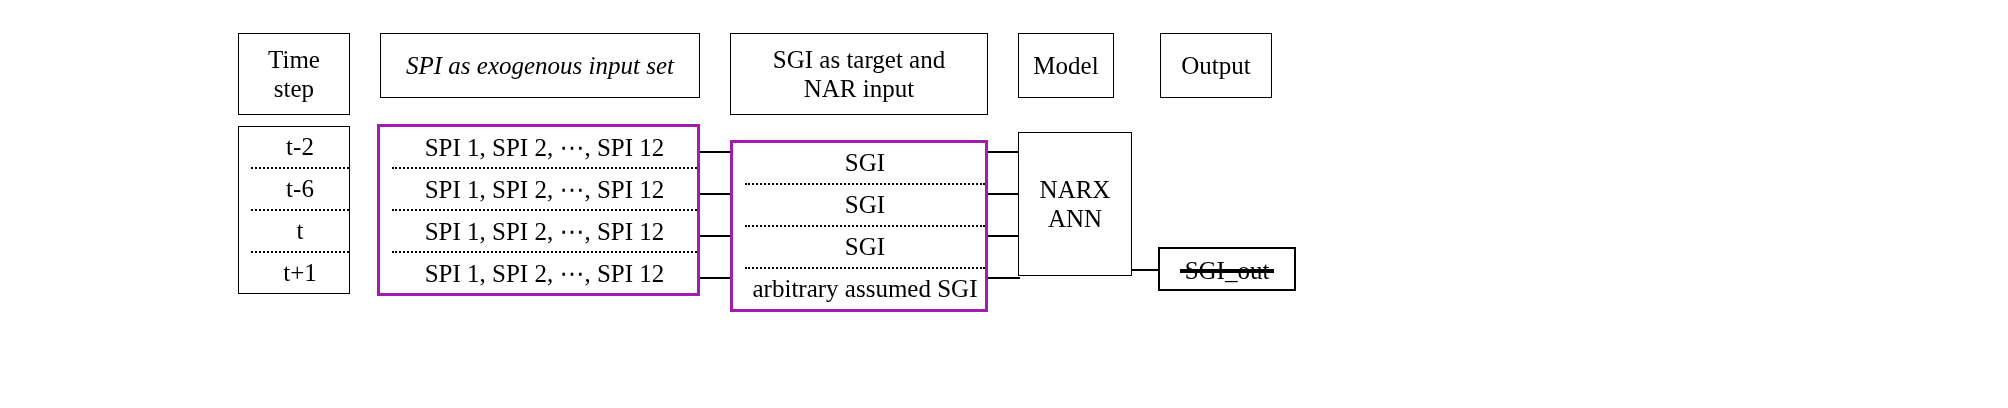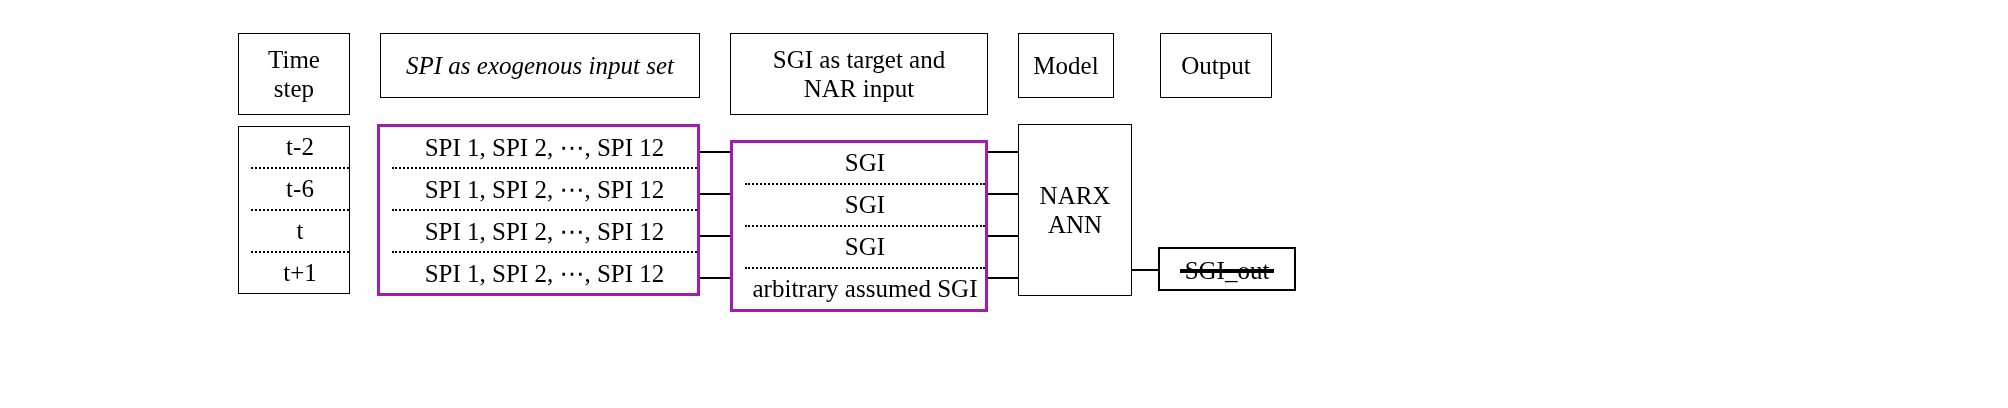--- a/index.html
+++ b/index.html
@@ -138,21 +138,21 @@
     <div class="cell">SGI</div>
     <div class="cell">SGI</div>
     <div class="cell">arbitrary assumed SGI</div>
   </div>
 
   <div class="hline" style="left:988px; top:151px;  width:32px;"></div>
   <div class="hline" style="left:988px; top:193px;  width:32px;"></div>
   <div class="hline" style="left:988px; top:235px;  width:32px;"></div>
   <div class="hline" style="left:988px; top:277px;  width:32px;"></div>
 
-  <div class="box thin hdr model-label" style="left:1018px; top:124px; width:114px; height:172px;">NARX
+  <div class="box thin hdr model-label" style="left:1018px; top:132px; width:114px; height:144px;">NARX
 ANN</div>
 
   <div class="hline" style="left:1132px; top:269px; width:28px;"></div>
 
   <div class="dbl" style="left:1158px; top:247px; width:138px; height:44px;">
     <div class="dbl-inner">SGI_out</div>
   </div>
 
 </div>
 

